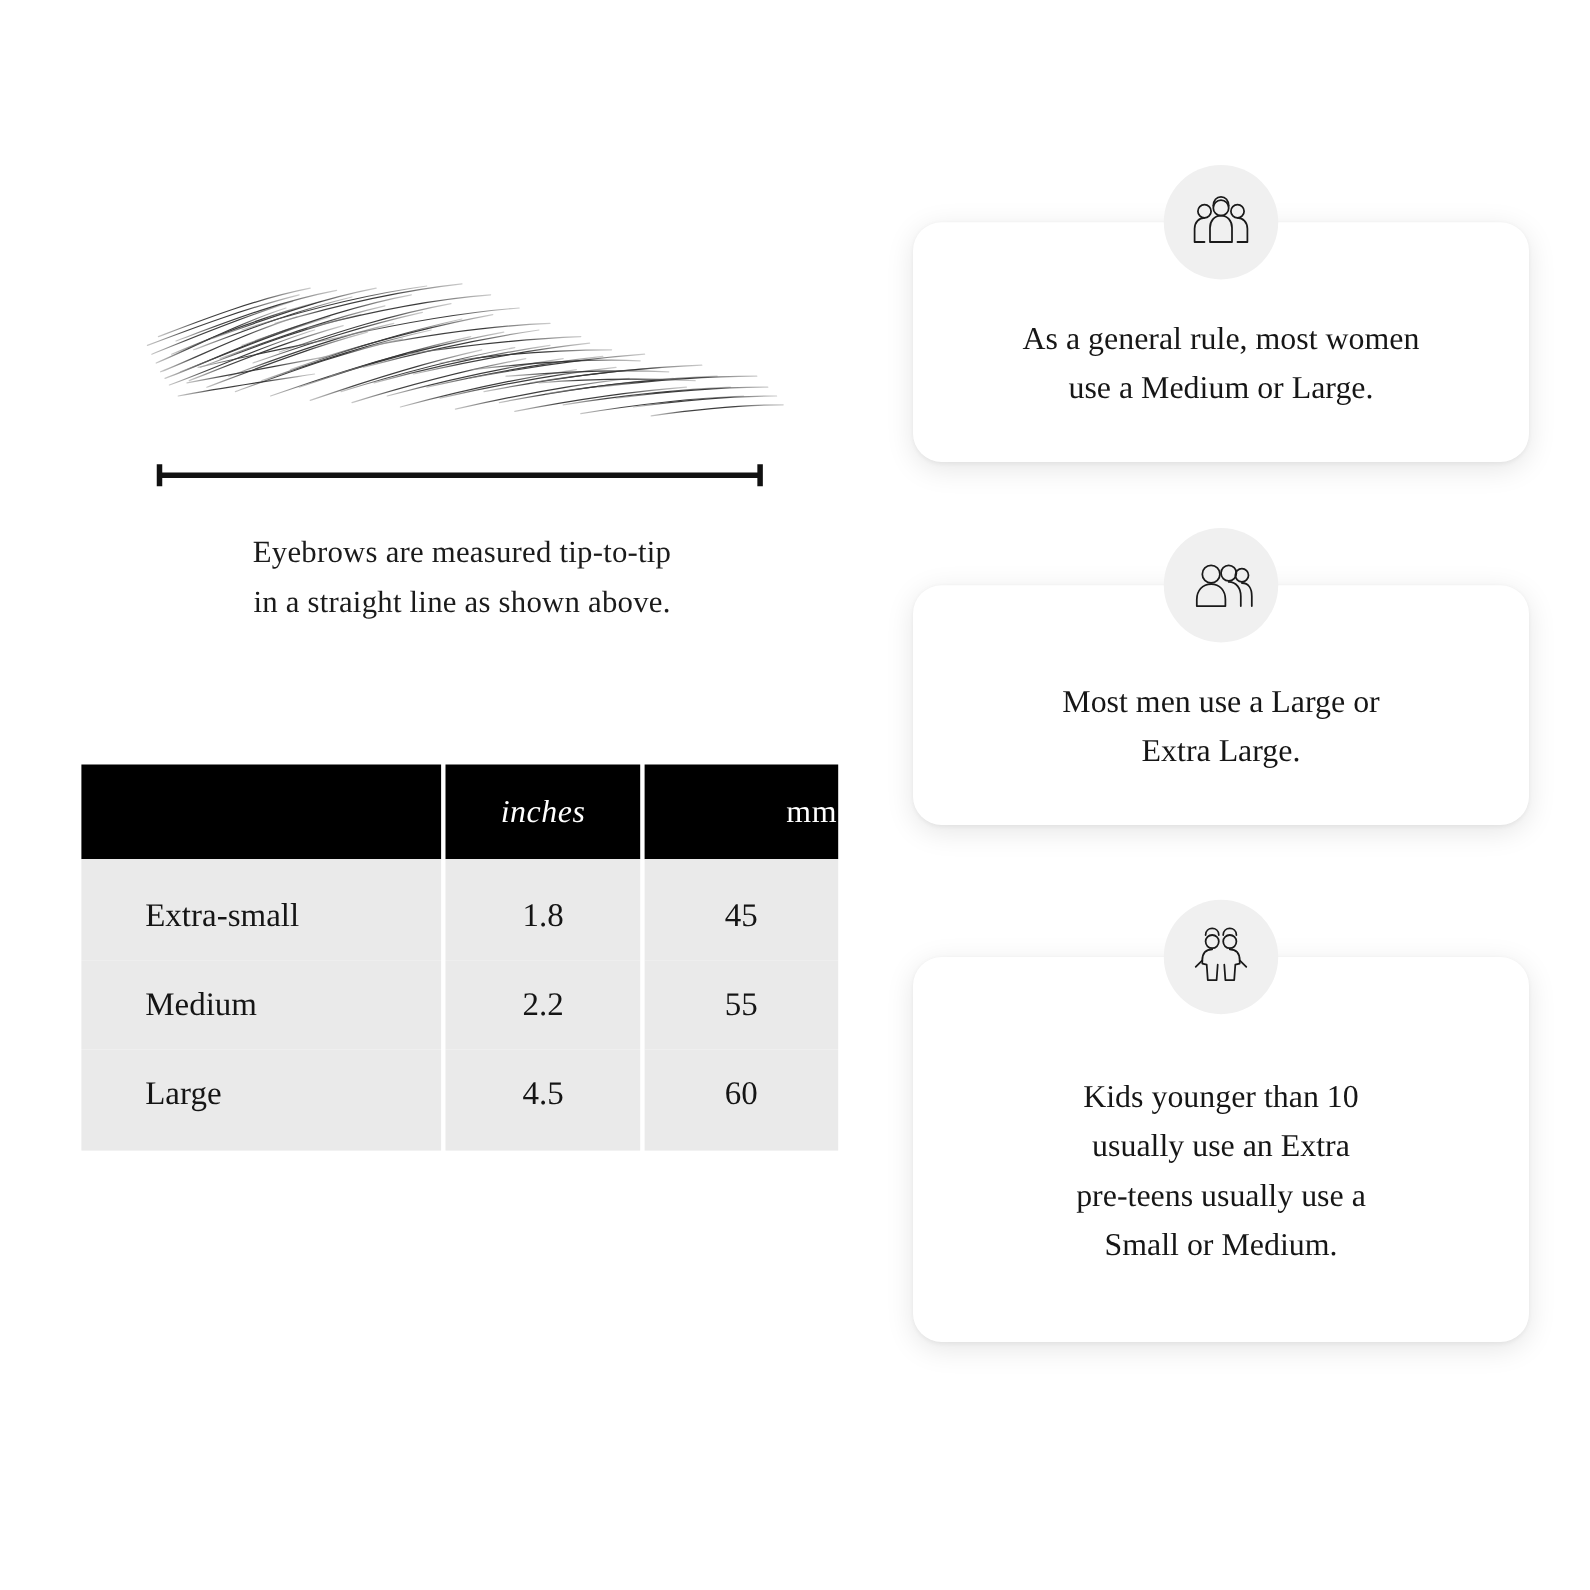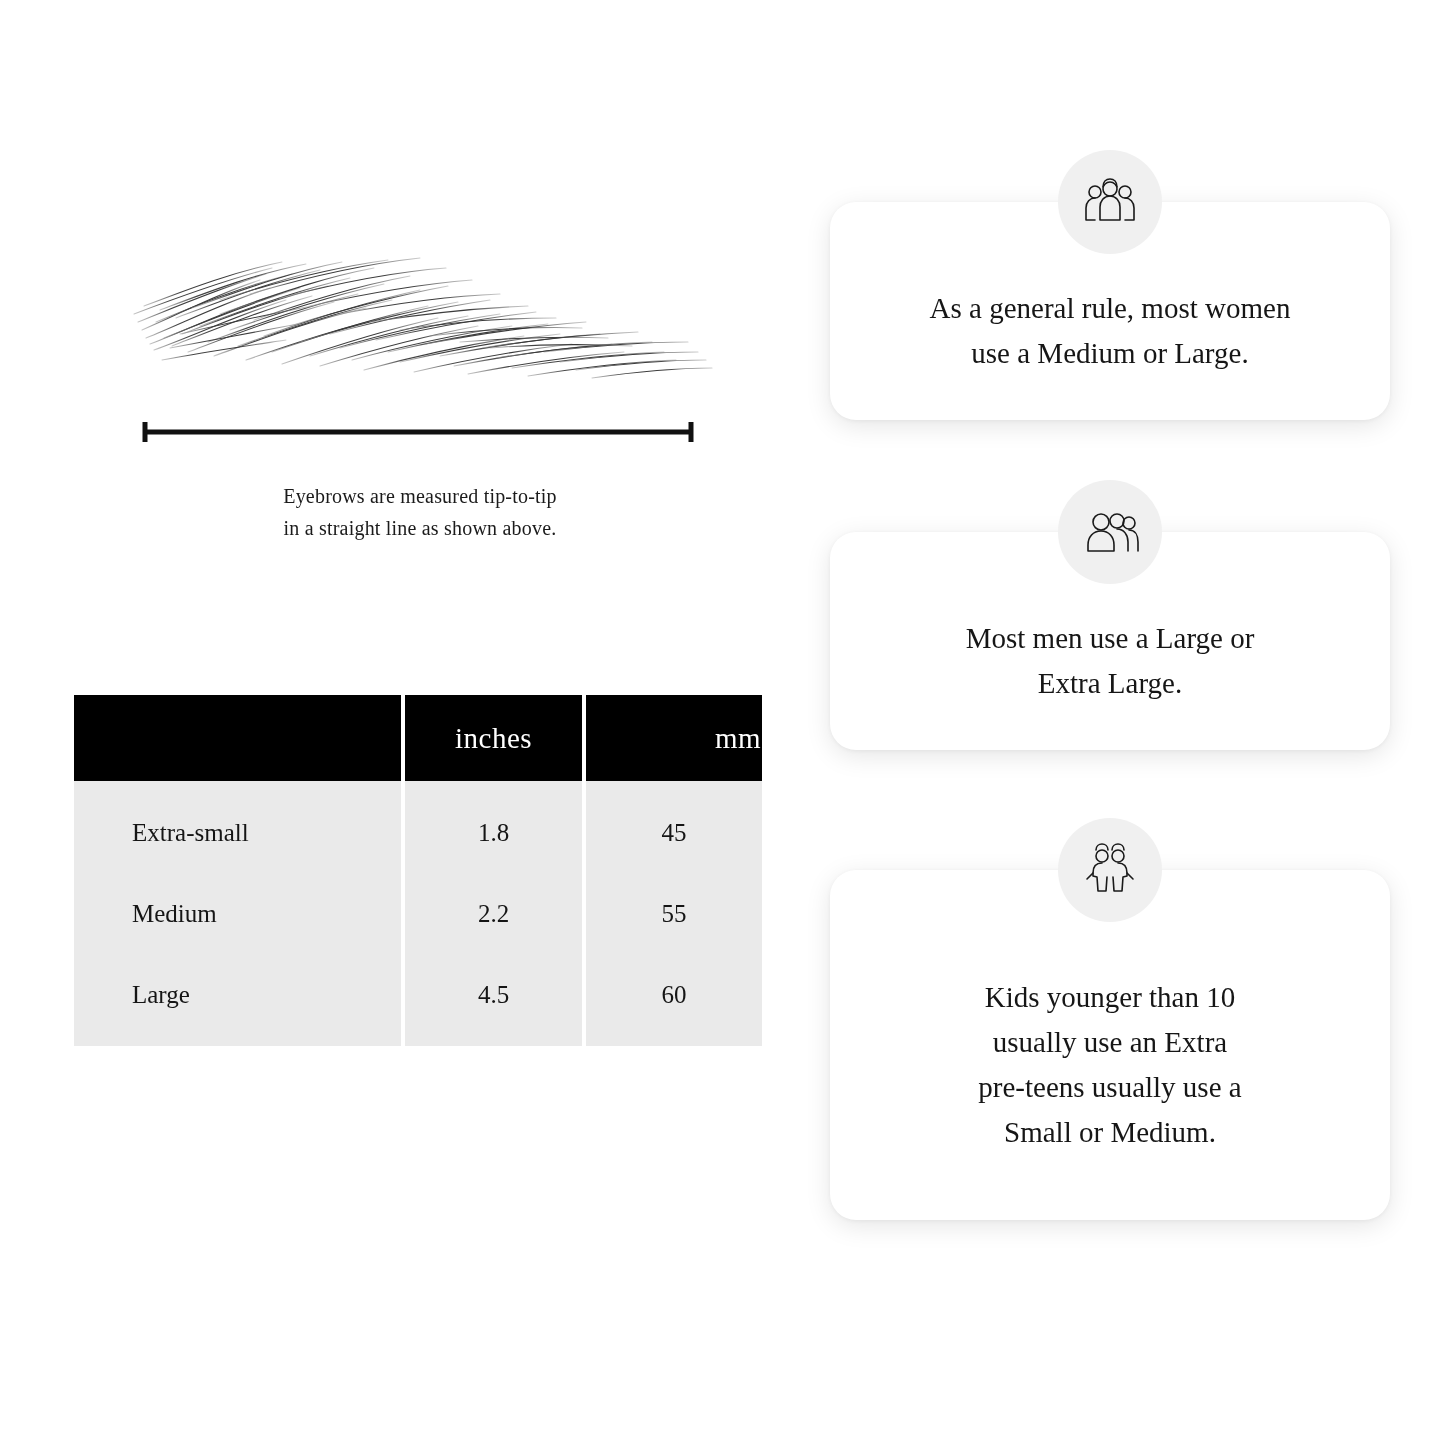--- a/index.html
+++ b/index.html
@@ -46,21 +46,21 @@
     position: absolute;
     left: 70px;
     top: 270px;
     width: 556px;
     height: 24px;
   }
 
   .caption {
     margin-top: 10px;
     text-align: center;
-    font-size: 20px;
+    font-size: 28px;
     line-height: 1.62;
     color: #1b1b1b;
     letter-spacing: 0.2px;
     padding: 0 10px;
   }
 
   
   .size-table {
     position: absolute;
     left: 70px;
@@ -74,26 +74,26 @@
     color: #ffffff;
     font-weight: normal;
     font-size: 29px;
     height: 86px;
     vertical-align: middle;
     letter-spacing: 0.5px;
   }
   .size-table th.blank-head {
     width: 330px;
   }
-  .size-table th.inches-head { width: 178px; }
+  .size-table th.inches-head { width: 178px; font-style: italic; }
   .size-table th.mm-head { width: 178px; text-align: right; }
 
   .size-table td {
     background: #eaeaea;
-    font-size: 25px;
+    font-size: 30px;
     height: 81px;
     color: #151515;
   }
   .size-table td.name {
     text-align: left;
     padding-left: 58px;
   }
   .size-table td.num {
     text-align: center;
   }

